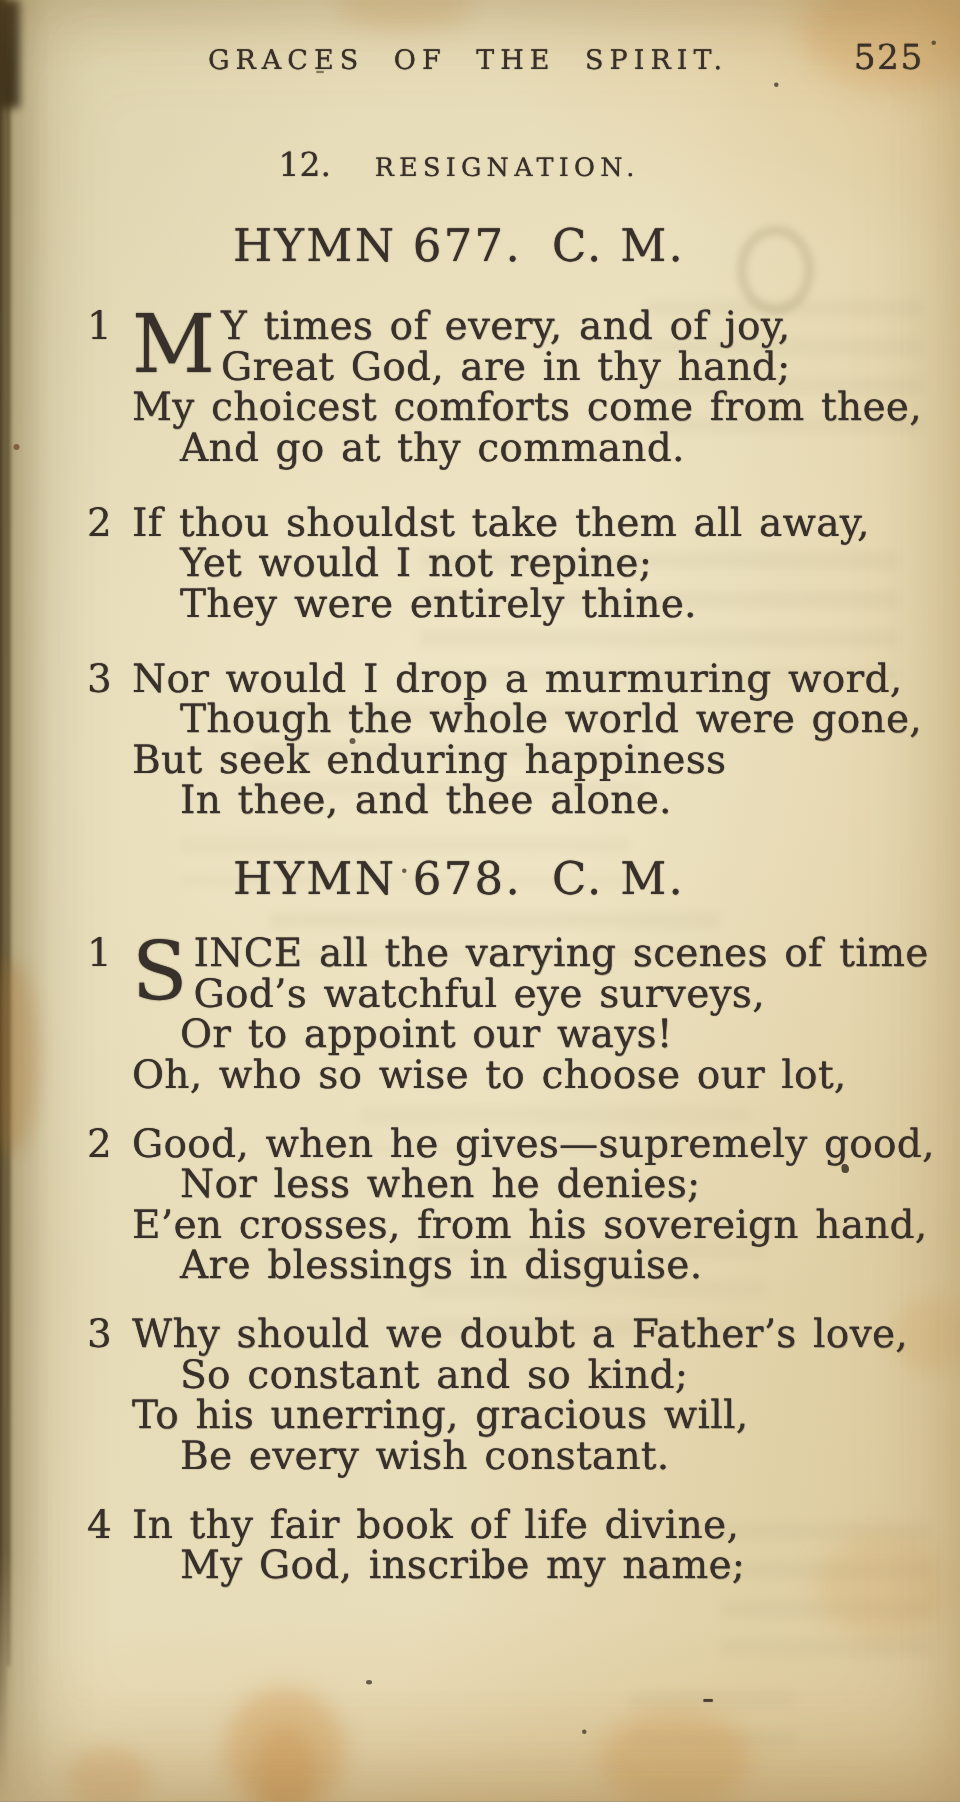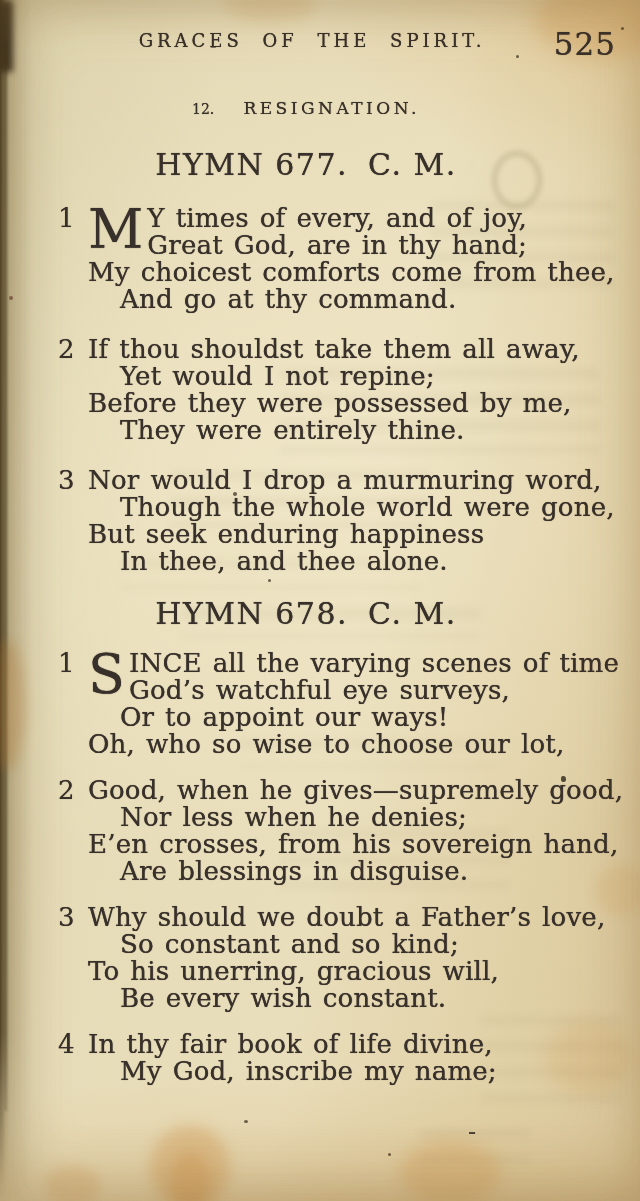--- a/index.html
+++ b/index.html
@@ -29,25 +29,25 @@
     background:rgba(22,16,8,0.78);filter:blur(3px);}
   .binding::after{content:"";position:absolute;left:4px;top:40px;bottom:90px;width:3px;
     background:rgba(48,42,26,0.50);filter:blur(1px);}
 
   
   .content{position:absolute;inset:0;}
   .running-header{position:absolute;top:30px;left:0;right:0;height:26px;}
   .rh-title{position:absolute;left:312px;transform:translateX(-50%);
     font-size:18px;letter-spacing:4px;word-spacing:10px;white-space:nowrap;
     text-shadow:0 0 0.7px rgba(56,46,38,0.9);text-align:center;}
-  .page-num{position:absolute;right:24px;top:-4px;font-size:31px;letter-spacing:1px;
+  .page-num{position:absolute;right:24px;top:-4px;font-size:23px;letter-spacing:1px;
     text-shadow:0 0 0.7px rgba(56,46,38,0.9);text-align:right;}
   .section-heading{position:absolute;top:98px;left:-14px;width:100%;text-align:center;
     white-space:nowrap;text-shadow:0 0 0.7px rgba(56,46,38,0.9);}
-  .sec-num{font-size:14px;}
+  .sec-num{font-size:22px;}
   .sec-title{font-size:17px;letter-spacing:3.5px;margin-left:24px;}
   #hymns{position:absolute;top:148px;left:0;right:0;}
   .hymn-heading{position:relative;left:-14px;width:100%;text-align:center;line-height:34px;
     font-size:30px;letter-spacing:1.5px;white-space:nowrap;
     text-shadow:0 0 0.8px rgba(50,41,32,0.95);}
   .hymn-heading .meter{margin-left:20px;text-align:right;}
   .hymn+.hymn{margin-top:22px;}
   .verse{display:flex;padding-left:58px;margin-top:23px;}
   .hymn .verse:first-of-type{margin-top:17px;}
   .hymn:nth-child(2) .verse{margin-top:19px;}
@@ -161,21 +161,20 @@
               </div>
               <div class="vline">My choicest comforts come from thee,</div>
               <div class="vline ind">And go at thy command.</div>
             </div>
           </div>
           <div class="verse">
             <span class="vnum">2</span>
             <div class="vlines">
               <div class="vline">If thou shouldst take them all away,</div>
               <div class="vline ind">Yet would I not repine;</div>
-              <div class="vline">Before they were possessed by me,</div>
               <div class="vline ind">They were entirely thine.</div>
             </div>
           </div>
           <div class="verse">
             <span class="vnum">3</span>
             <div class="vlines">
               <div class="vline">Nor would I drop a murmuring word,</div>
               <div class="vline ind">Though the whole world were gone,</div>
               <div class="vline">But seek enduring happiness</div>
               <div class="vline ind">In thee, and thee alone.</div>

